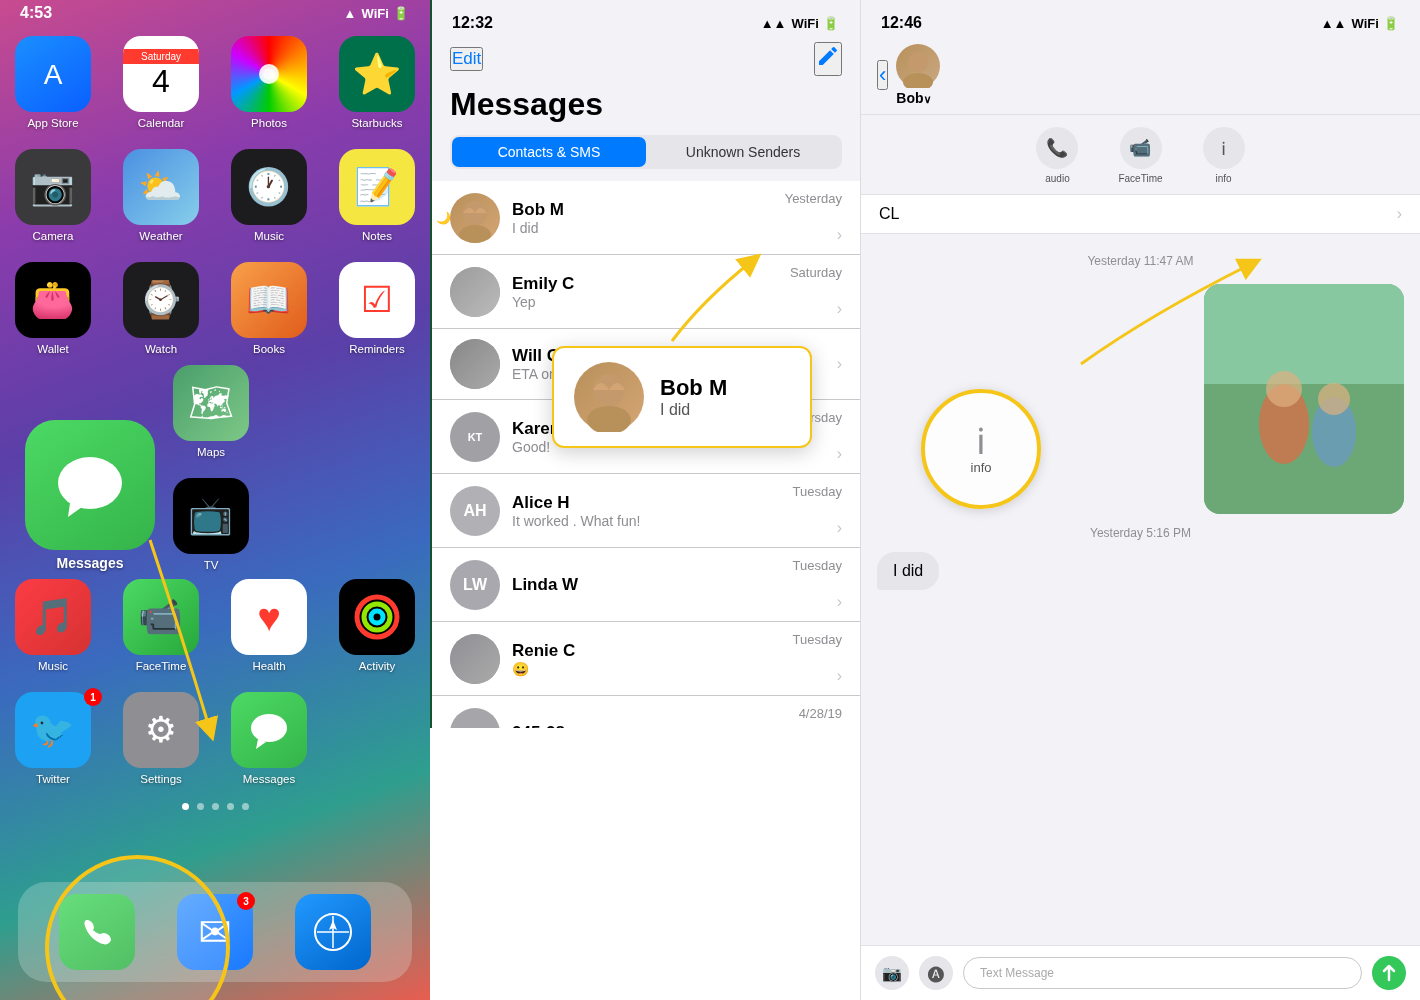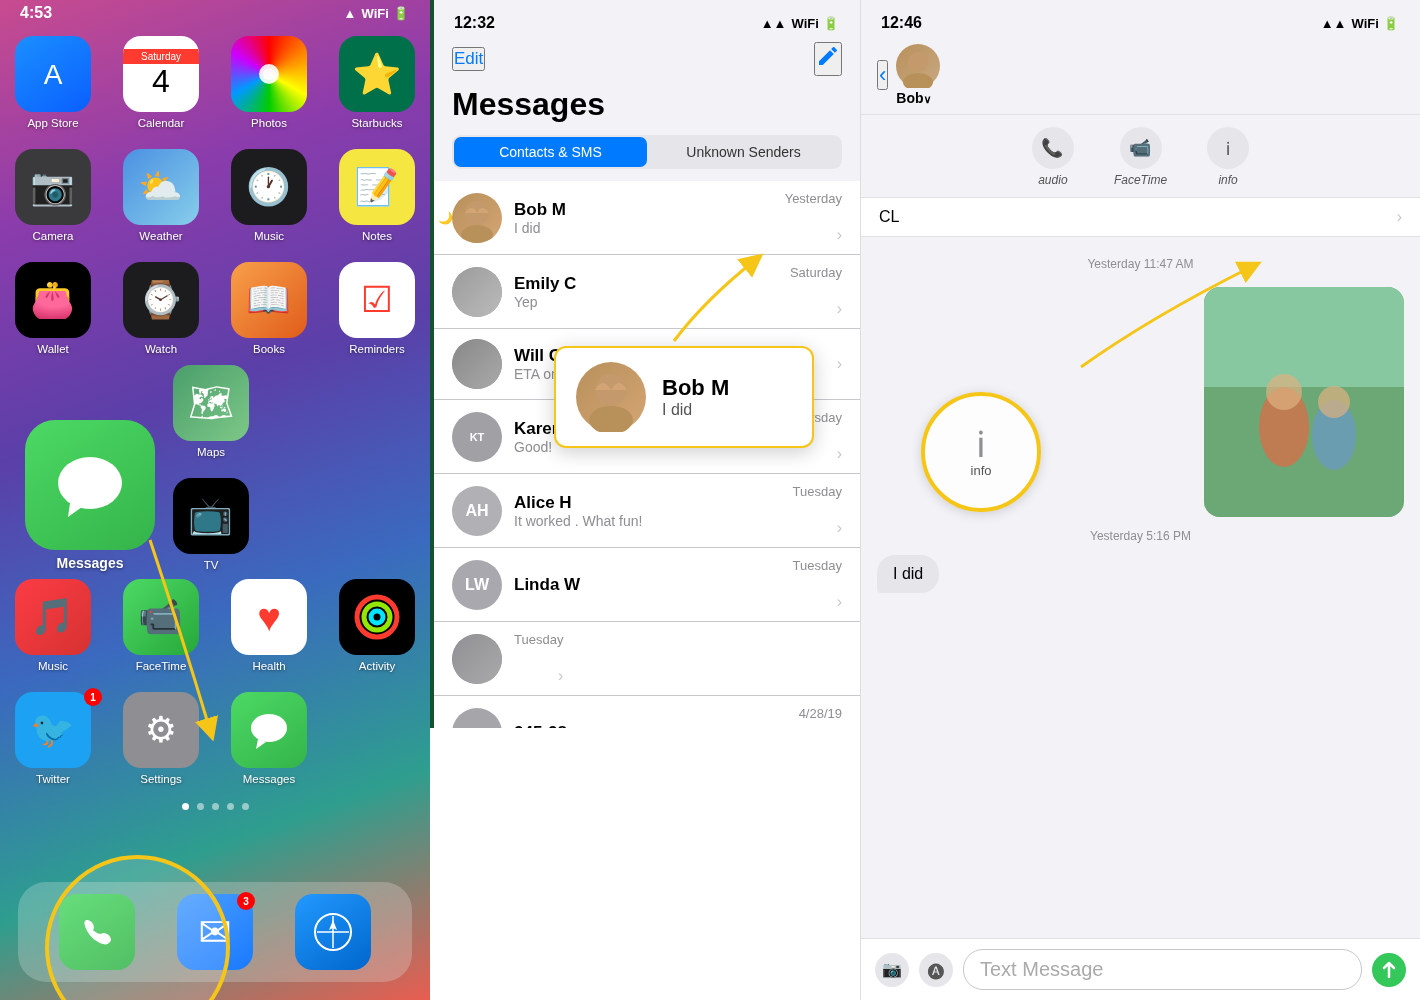--- a/index.html
+++ b/index.html
@@ -153,21 +153,21 @@
     .icon-mail { background: linear-gradient(145deg, #4a9eff, #1a7aff); }
     .icon-safari { background: linear-gradient(145deg, #2299ff, #0066cc); }
 
     
     .messages-panel {
       width: 430px;
       height: 728px;
       background: #f2f2f7;
       display: flex;
       flex-direction: column;
-      border-left: 4px solid #14532d;
+      border-left: 2px solid #14532d;
       flex-shrink: 0;
     }
     .msg-status-bar {
       background: #f2f2f7;
       display: flex;
       justify-content: space-between;
       align-items: center;
       padding: 14px 20px 6px;
       font-size: 15px;
       font-weight: 600;
@@ -331,21 +331,21 @@
       width: 42px;
       height: 42px;
       border-radius: 50%;
       background: #e5e5ea;
       display: flex;
       align-items: center;
       justify-content: center;
       font-size: 18px;
       color: #555;
     }
-    .convo-action-label { font-size: 12px; color: #555; font-style: italic; }
+    .convo-action-label { font-size: 10px; color: #555; }
     .convo-cl-row {
       display: flex;
       justify-content: space-between;
       align-items: center;
       padding: 10px 18px;
       background: white;
       border-bottom: 1px solid #e0e0e5;
     }
     .convo-cl-text { font-size: 16px; font-weight: 500; color: #000; }
     .convo-cl-chevron { color: #c7c7cc; font-size: 16px; }
@@ -428,21 +428,21 @@
       justify-content: center;
       font-size: 16px;
       color: #555;
       flex-shrink: 0;
     }
     .input-field {
       flex: 1;
       border: 1.5px solid #c8c8cc;
       border-radius: 20px;
       padding: 8px 16px;
-      font-size: 20px;
+      font-size: 12px;
       color: #aaa;
       background: white;
     }
     .send-btn {
       width: 34px;
       height: 34px;
       border-radius: 50%;
       background: #34c759;
       display: flex;
       align-items: center;
@@ -816,20 +816,24 @@
       <div class="msg-right">
         <span class="msg-date">Tuesday</span>
         <span class="msg-chevron">›</span>
       </div>
     </div>
 
     <div class="msg-row">
       <div class="msg-avatar avatar-renie">
         <div style="width:50px;height:50px;background:linear-gradient(135deg,#909095,#aaa);border-radius:50%;"></div>
       </div>
+      <div class="msg-content">
+        <div class="msg-name">Renie C</div>
+        <div class="msg-preview">😀</div>
+      </div>
       <div class="msg-right">
         <span class="msg-date">Tuesday</span>
         <span class="msg-chevron">›</span>
       </div>
     </div>
 
     <div class="msg-row">
       <div class="msg-avatar" style="background:#a5a5aa;"></div>
       <div class="msg-content">
         <div class="msg-name">245-28—</div>

